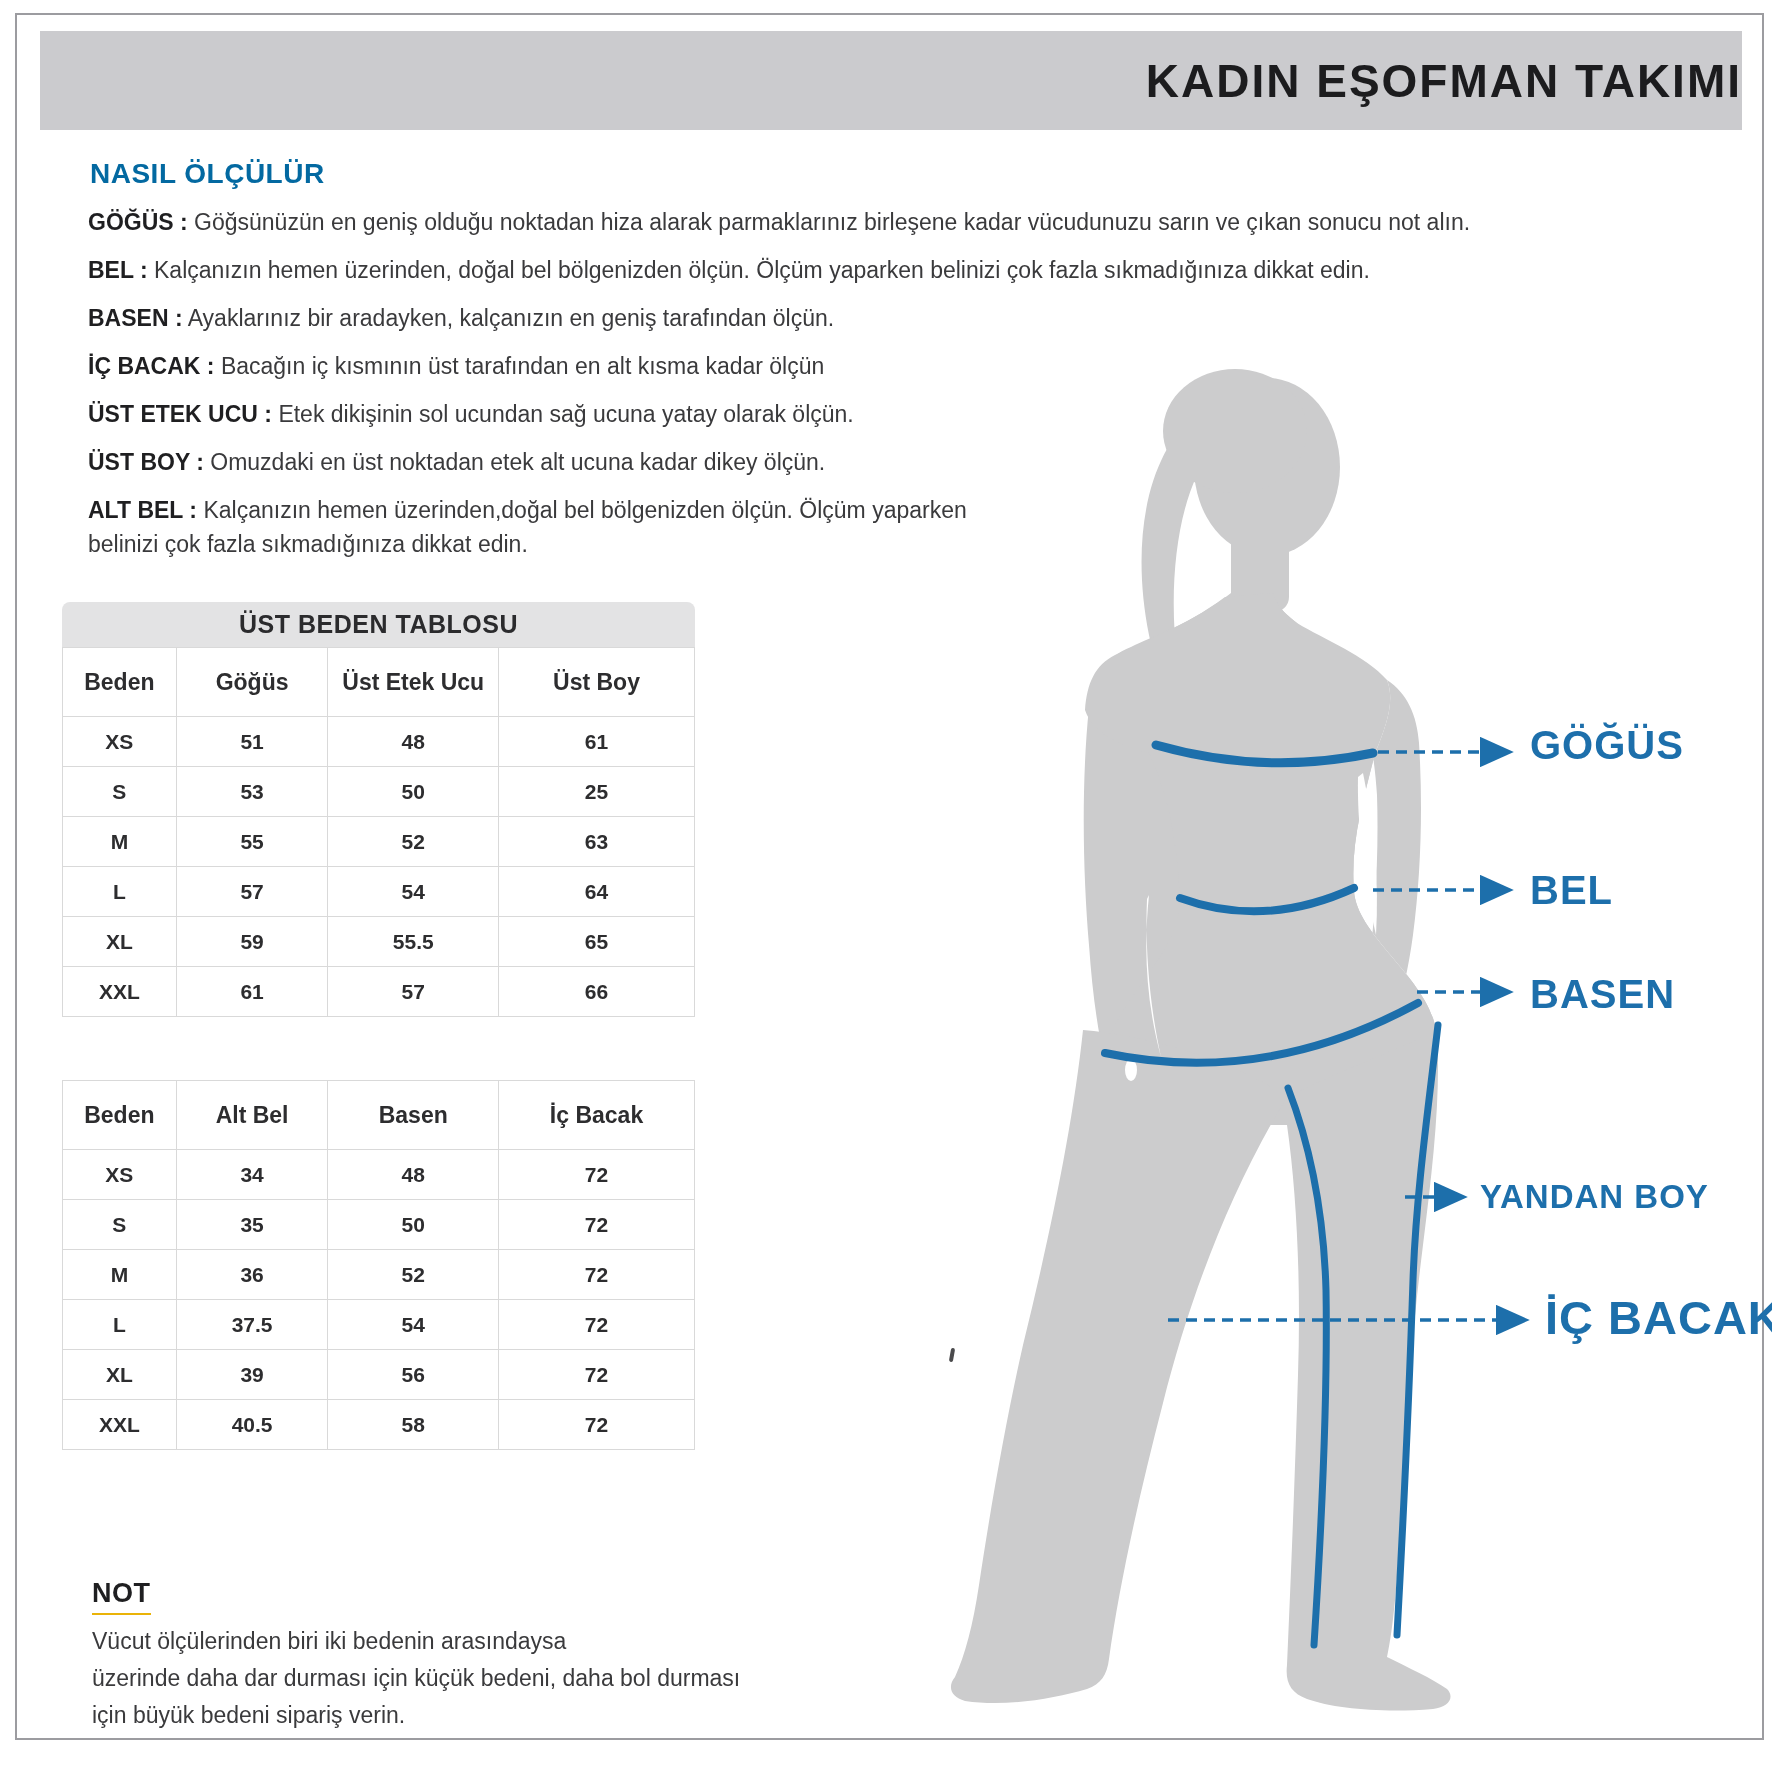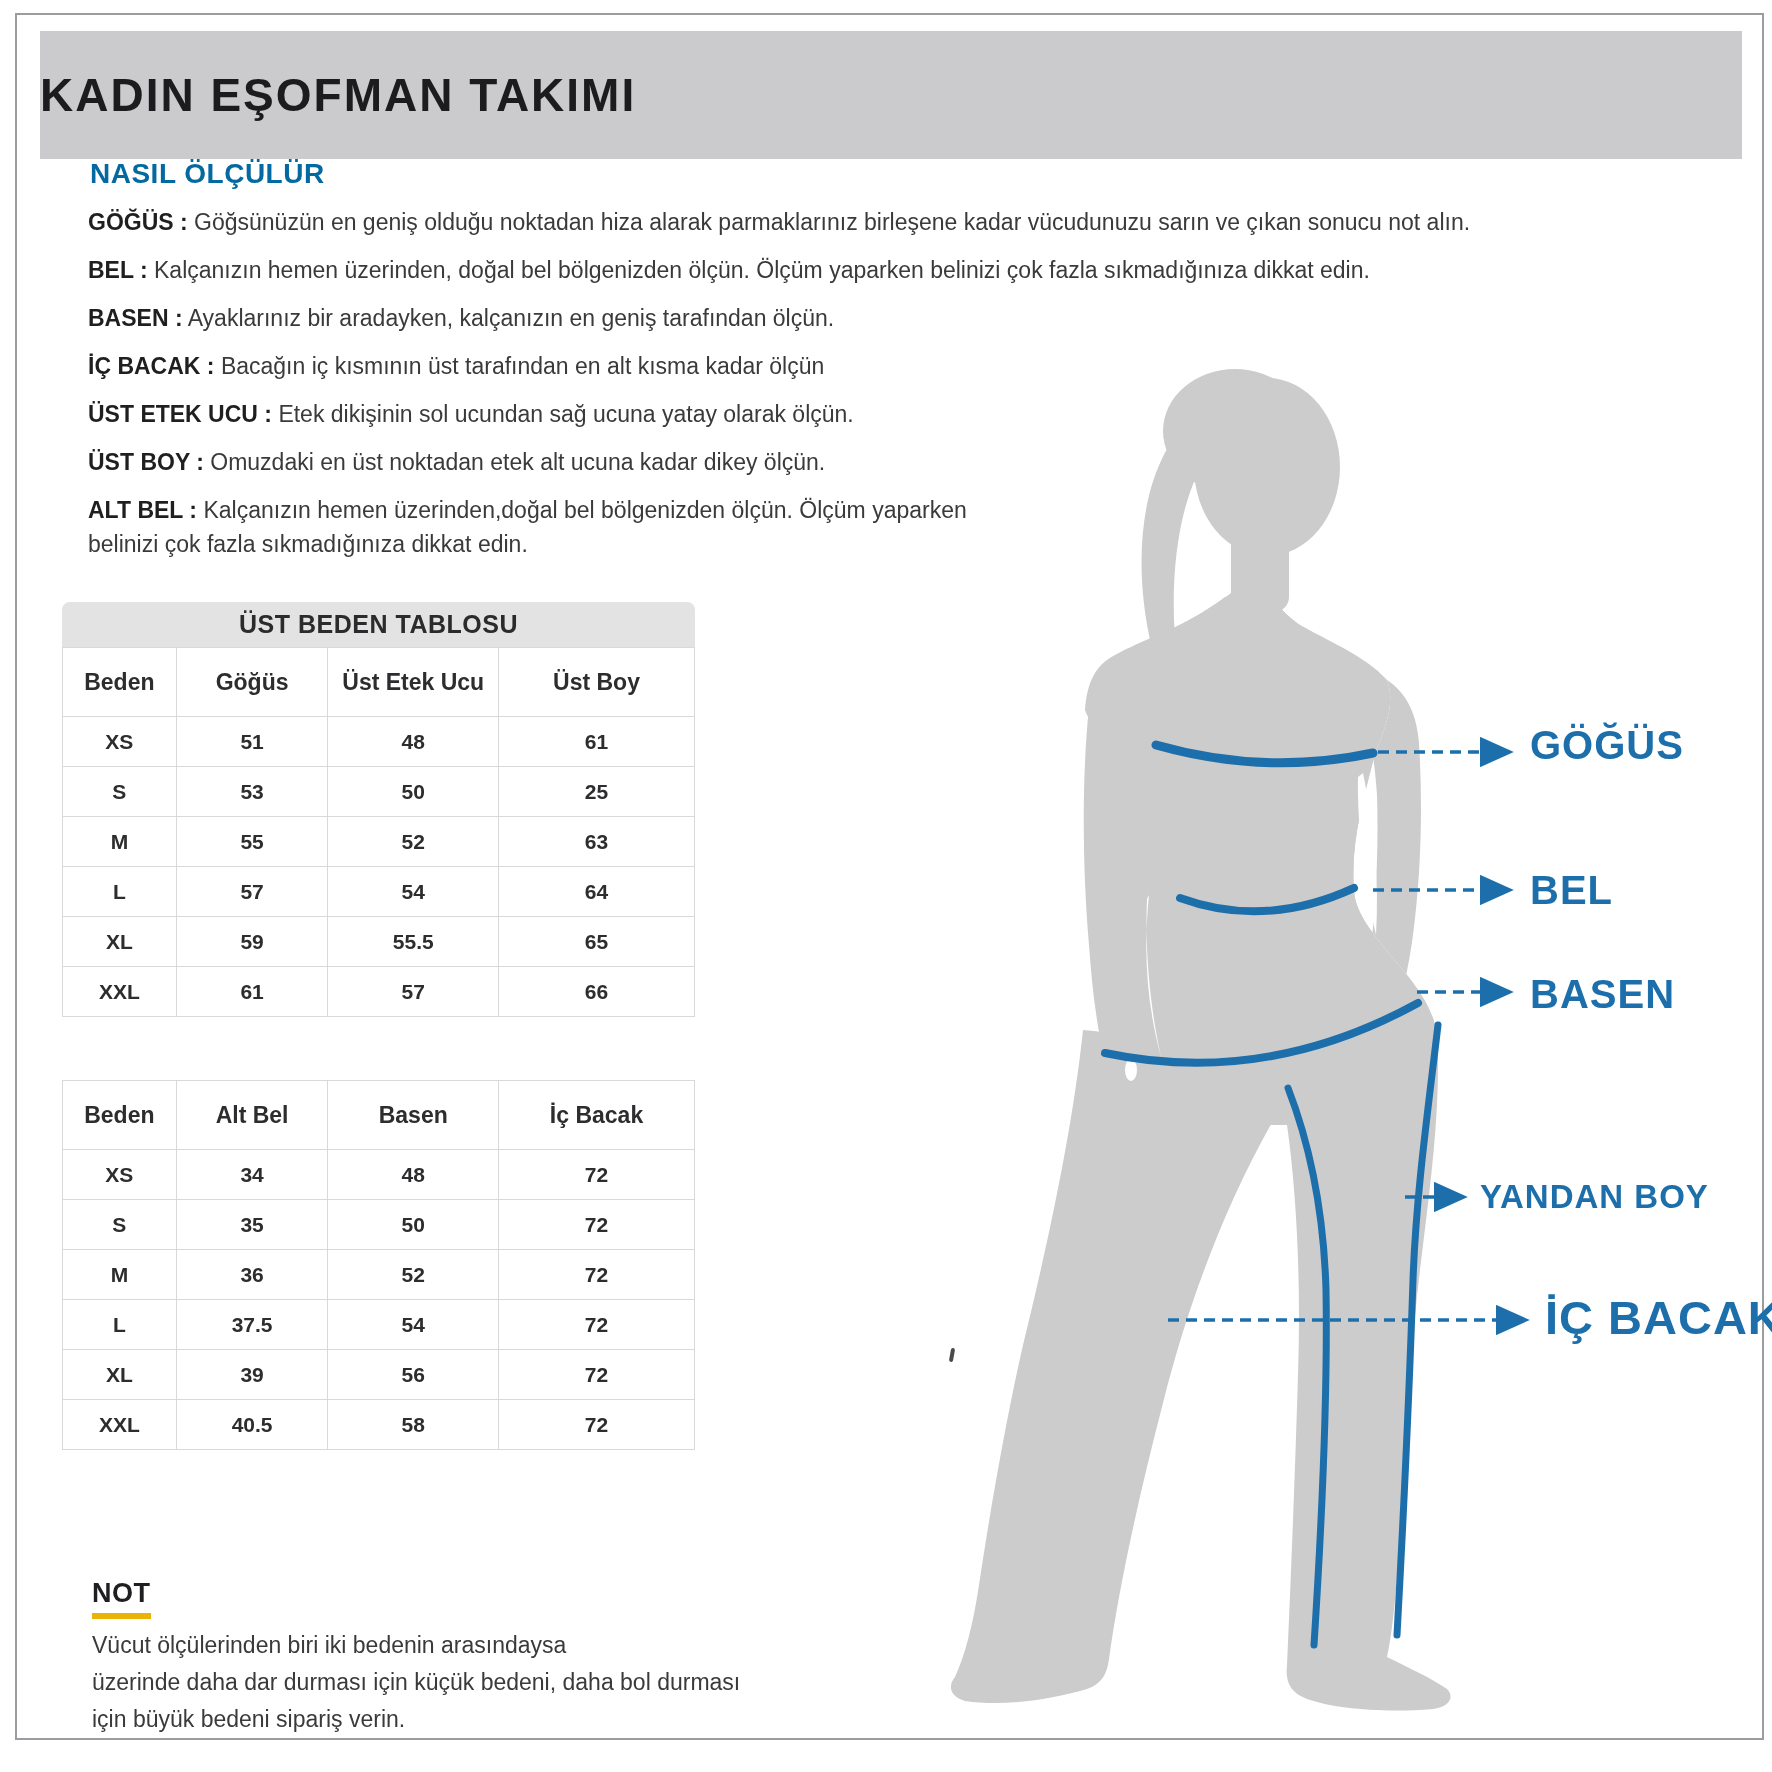--- a/index.html
+++ b/index.html
@@ -3,22 +3,22 @@
 <meta charset="utf-8">
 <style>
   html,body{margin:0;padding:0;}
   body{
     width:1772px;height:1772px;position:relative;background:#ffffff;
     font-family:"Liberation Sans","DejaVu Sans",sans-serif;
     color:#2b2b2d;overflow:hidden;
   }
   .frame{position:absolute;left:15px;top:13px;width:1749px;height:1727px;
     border:2px solid #9c9ca0;box-sizing:border-box;}
-  .title-band{position:absolute;left:40px;top:31px;width:1702px;height:128px;
-    background:#cbcbce;display:flex;align-items:center;justify-content:flex-start;}
+  .title-band{position:absolute;left:40px;top:31px;width:1702px;height:99px;
+    background:#cbcbce;display:flex;align-items:center;justify-content:flex-end;}
   .title-band h1{margin:0;font-size:46px;font-weight:bold;letter-spacing:2px;color:#1c1c1e;}
   .howto-heading{position:absolute;left:90px;top:158px;margin:0;
     font-size:28px;font-weight:bold;letter-spacing:.5px;color:#0369a1;}
   .howto{position:absolute;left:88px;top:206px;width:940px;}
   .howto p{margin:0 0 14.5px 0;font-size:23px;line-height:33.5px;color:#3a3a3c;white-space:nowrap;}
   .howto p.wrap{white-space:normal;}
   .howto b{color:#1f1f21;}
   
   .tbl-wrap{position:absolute;width:633px;left:62px;}
   .tbl-wrap.upper{top:602px;}
@@ -28,21 +28,21 @@
     font-size:25px;font-weight:bold;color:#2b2b2d;letter-spacing:.5px;}
   table.size-table{border-collapse:collapse;width:100%;table-layout:fixed;background:#fff;}
   table.size-table th,table.size-table td{
     border:1.6px solid #d9d9d9;text-align:center;vertical-align:middle;
     color:#2d2d2f;font-weight:bold;padding:0;}
   table.size-table th{height:68px;font-size:23px;}
   table.size-table td{height:49px;font-size:21px;}
   
   .note{position:absolute;left:92px;top:1578px;width:900px;}
   .note h3{margin:0 0 8px 0;display:inline-block;font-size:27px;font-weight:bold;
-    color:#1f1f21;border-bottom:6px solid #eab308;padding-bottom:4px;letter-spacing:.5px;}
+    color:#1f1f21;border-bottom:2px solid #eab308;padding-bottom:4px;letter-spacing:.5px;}
   .note p{margin:0;font-size:23px;line-height:37px;color:#3a3a3c;}
   
   .fig-svg{position:absolute;left:935px;top:335px;}
   .blabel{position:absolute;color:#1d6fab;font-weight:bold;letter-spacing:1px;white-space:nowrap;}
   .blabel.gogus{left:1530px;top:723px;font-size:40px;}
   .blabel.bel{left:1530px;top:868px;font-size:40px;}
   .blabel.basen{left:1530px;top:972px;font-size:40px;}
   .blabel.yandan{left:1480px;top:1178px;font-size:33px;}
   .blabel.icbacak{left:1545px;top:1290px;font-size:47px;}
   .stray{position:absolute;left:950px;top:1348px;width:4px;height:14px;background:#4a4a4c;

